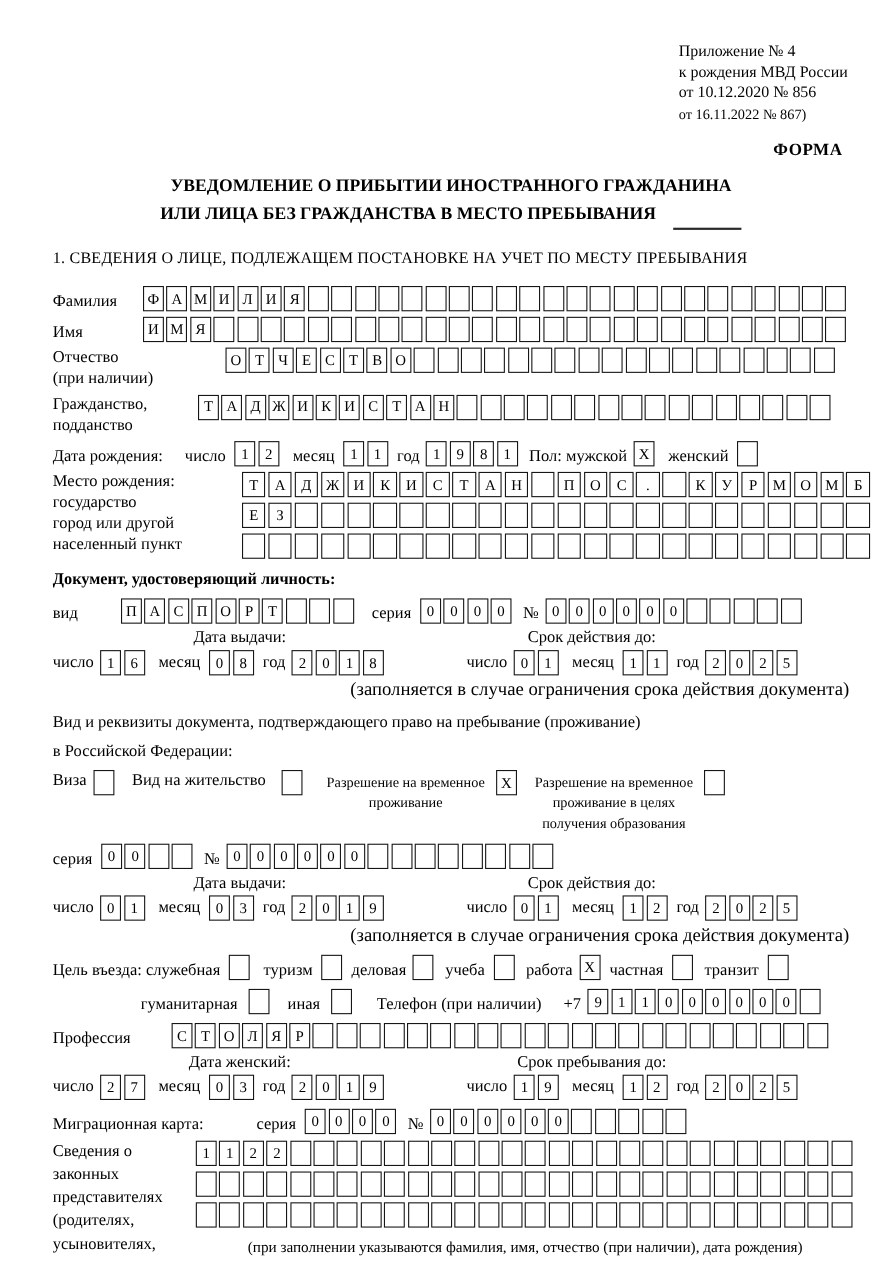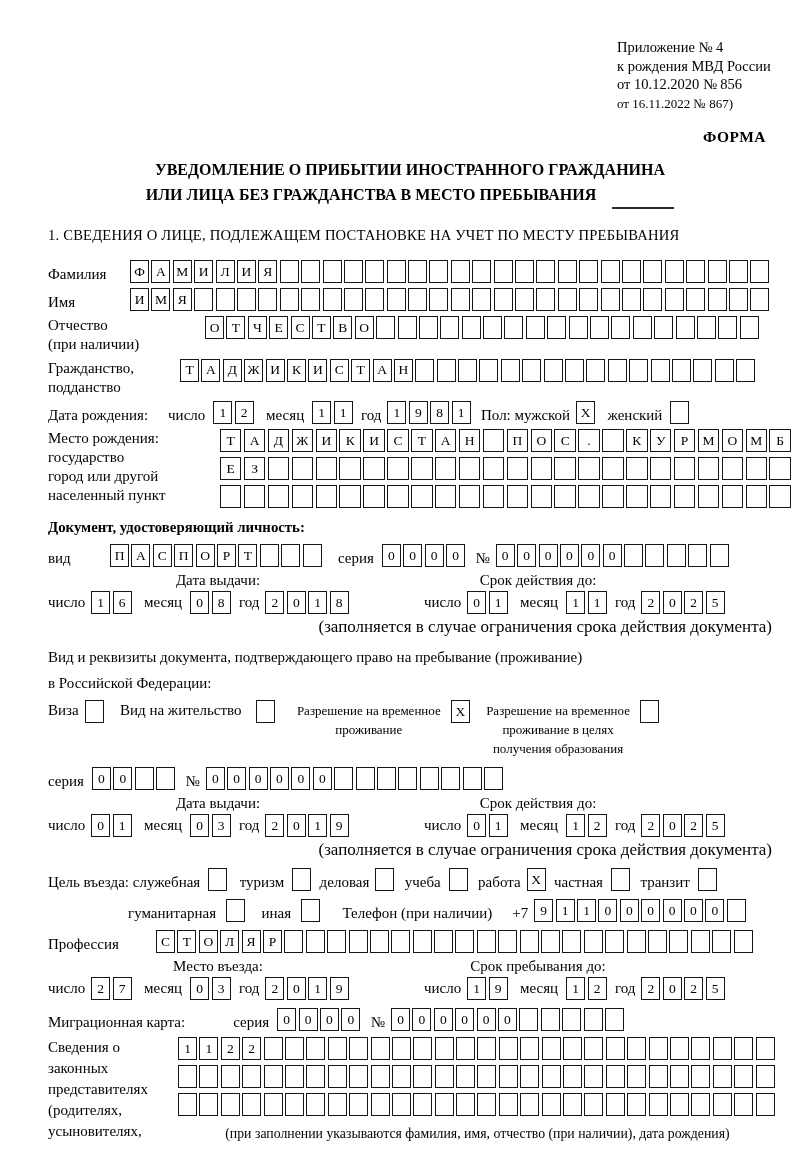--- a/index.html
+++ b/index.html
@@ -604,21 +604,21 @@
         <span class="cell"></span>
         <span class="cell"></span>
         <span class="cell"></span>
         <span class="cell"></span>
         <span class="cell"></span>
         <span class="cell"></span>
       </span>
   </div>
 
   <div class="dates-hdr">
-    <span class="dh1">Место въезда:</span>
+    <span class="dh1">Дата женский:</span>
     <span class="dh2">Срок пребывания до:</span>
   </div>
 
   <div class="dates-row">
     <span class="date-group dg1">
       <span class="mr6">число</span>
       <span class="cells">
           <span class="cell">2</span>
           <span class="cell">7</span>
         </span>

